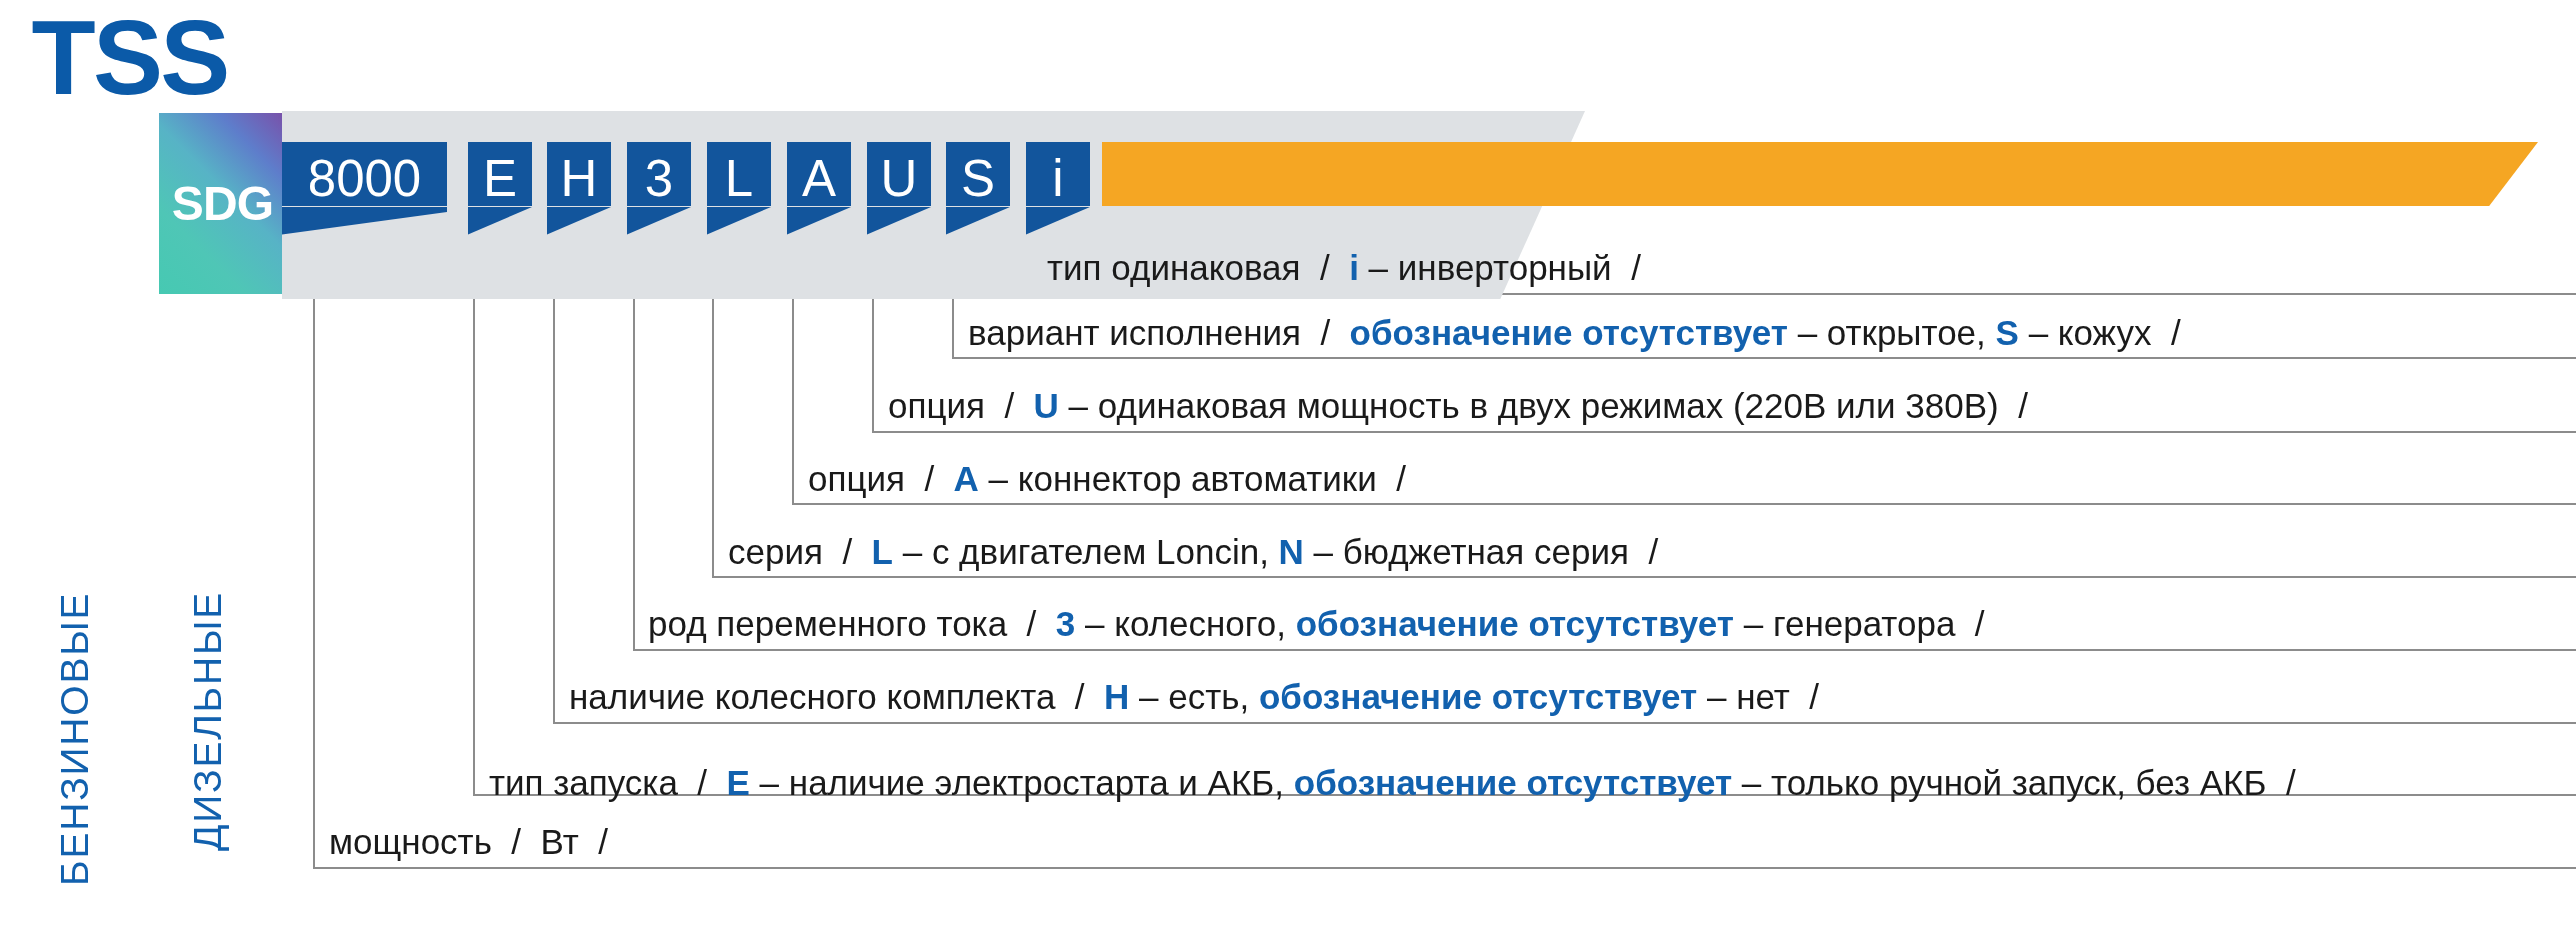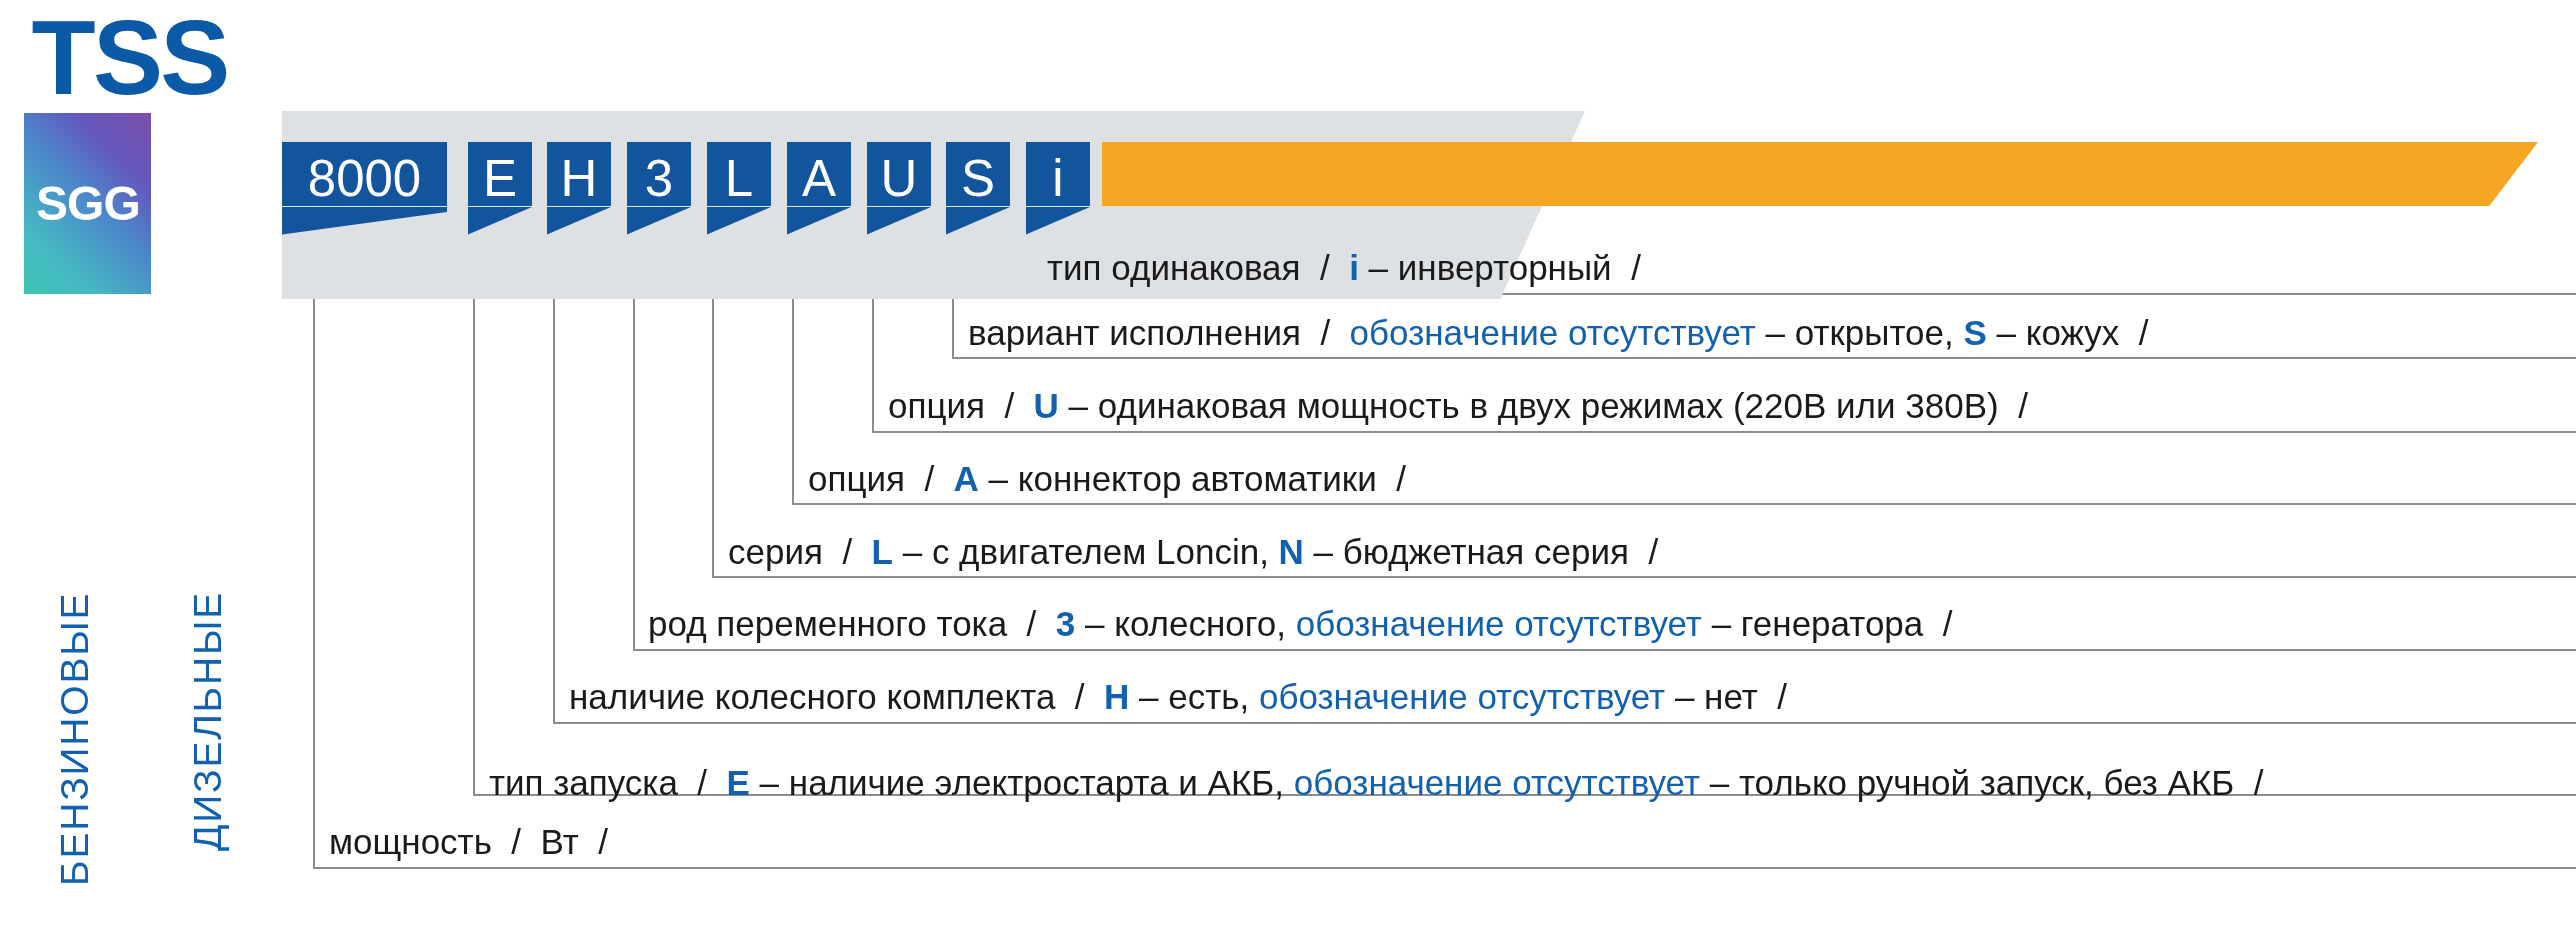--- a/index.html
+++ b/index.html
@@ -76,21 +76,21 @@
   
   .desc{
     position:absolute;
     font-size:35px;
     color:#1A1A1A;
     white-space:nowrap;
     z-index:4;
     line-height:1;
   }
   .desc b.k{color:#1261AE;font-weight:bold;}
-  .desc b.none{color:#1261AE;font-weight:normal;}
+  .desc b.none{color:#1261AE;font-weight:bold;}
   .desc .sl{color:#1A1A1A;}
 
   
   .vlabel{
     position:absolute;
     color:#1261AE;
     font-size:39px;
     font-weight:400;
     letter-spacing:1.8px;
     transform-origin:left top;
@@ -103,22 +103,22 @@
 <body>
 
 <div class="stage">
 
   <div class="logo">TSS</div>
 
   <div class="greyband"></div>
 
   <div class="orangebar"></div>
 
-  <div class="gradbox" id="gb-sgg">
-    <span>SGG</span>
+  <div class="gradbox" id="gb-sdg">
+    <span>SDG</span>
   </div>
 
   <div class="vlabel" id="vl-benz" style="left: 41px; top: 886px;">БЕНЗИНОВЫЕ</div>
   <div class="vlabel" id="vl-dies" style="left: 174px; top: 851px;">ДИЗЕЛЬНЫЕ</div>
 
   <div id="dyn">
       <div class="code" style="left:270px;width:165px;">
         <span>8000</span>
       </div>
       <div class="tail wide" style="left:270px;width:165px;"></div>

